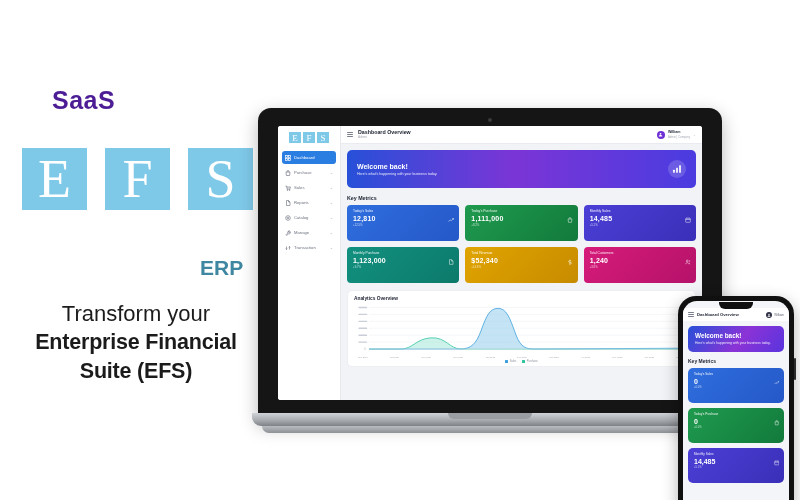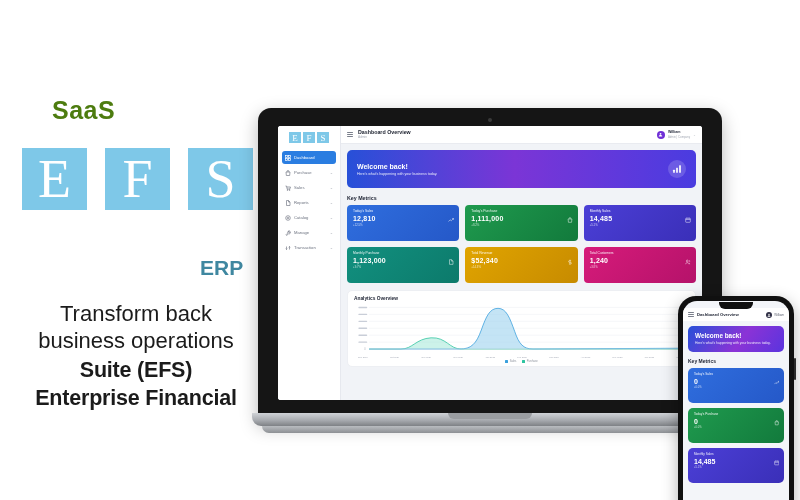--- a/index.html
+++ b/index.html
@@ -1,20 +1,20 @@
 <!DOCTYPE html>
 <html><head>
 <meta charset="utf-8">
 <style>
   html,body{margin:0;padding:0;}
   body{width:800px;height:500px;background:#ffffff;font-family:"Liberation Sans",sans-serif;overflow:hidden;position:relative;}
 
   
   .promo{position:absolute;left:0;top:0;width:272px;height:500px;}
-  .saas{position:absolute;left:52px;top:96px;font-size:25px;font-weight:bold;color:#4d7c0f;letter-spacing:.5px;}
+  .saas{position:absolute;left:52px;top:86px;font-size:25px;font-weight:bold;color:#4c1d95;letter-spacing:.5px;}
   .tiles{position:absolute;left:22px;top:148px;display:flex;gap:18px;}
   .tile{width:65px;height:62px;background:#7ec8e8;display:flex;align-items:center;justify-content:center;
         font-family:"Liberation Serif",serif;font-size:54px;color:#ffffff;line-height:1;}
   .erp{position:absolute;left:200px;top:256px;font-size:21px;font-weight:bold;color:#3f87a0;}
   .tagline{position:absolute;left:0;top:300px;width:272px;text-align:center;color:#1b1b1b;
            font-size:22px;line-height:1.24;}
   .tagline .b{font-weight:bold;font-size:21.5px;display:block;margin-top:2px;letter-spacing:-.2px;}
 
   
   .laptop{position:absolute;left:252px;top:108px;width:476px;height:340px;}
@@ -116,24 +116,23 @@
 
   <div class="tiles">
     <div class="tile">E</div>
     <div class="tile">F</div>
     <div class="tile">S</div>
   </div>
 
   <div class="erp">ERP</div>
 
   <div class="tagline">
-    <div>Transform back</div>
-    <div>business operations</div>
+    <div>Transform your</div>
+    <span class="b">Enterprise Financial</span>
     <span class="b">Suite (EFS)</span>
-    <span class="b">Enterprise Financial</span>
   </div>
 </div>
 
 <div class="laptop">
   <div class="lid">
     <div class="cam"></div>
     <div class="screen">
       <div class="dash">
 
         <div class="sidebar">

